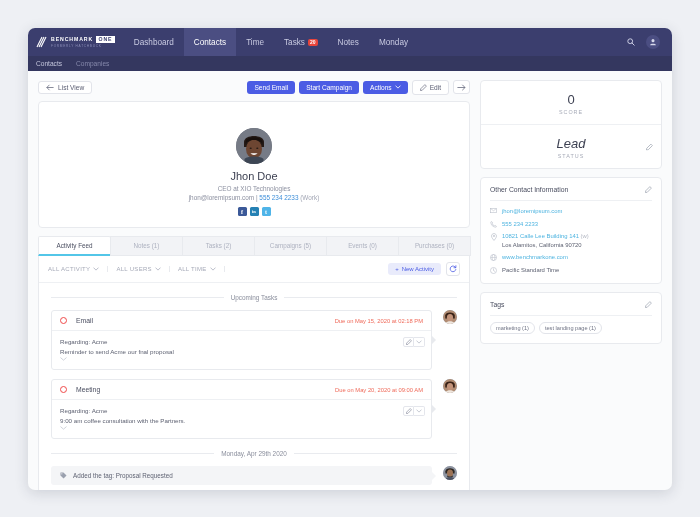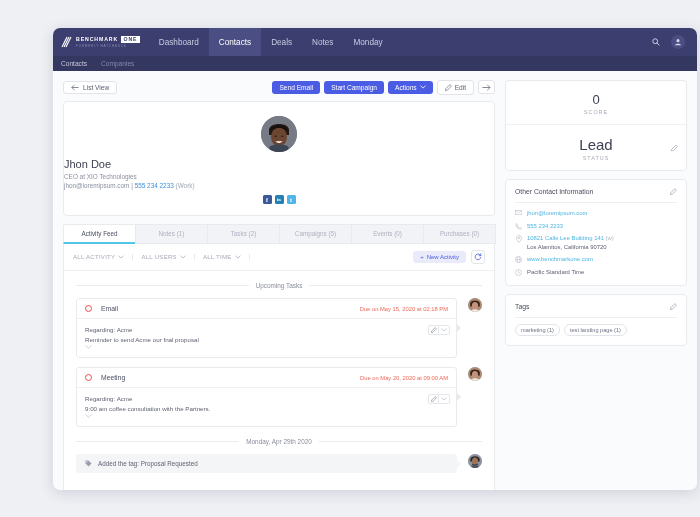--- a/index.html
+++ b/index.html
@@ -10,21 +10,20 @@
     overflow: hidden;
   }
   .app {
     position: absolute;
     left: 28px; top: 28px;
     width: 644px; height: 462px;
     background: #fafbfc;
     border-radius: 7px;
     overflow: hidden;
     box-shadow: 0 3px 14px rgba(40,45,70,0.16);
-    margin-left: 25px;
   }
 
   
   .navbar {
     height: 28px;
     background: #3b3e6e;
     display: flex;
     align-items: stretch;
     position: relative;
   }
@@ -129,22 +128,22 @@
   }
 
   .card {
     background: #fff;
     border: 1px solid #e8eaee;
     border-radius: 4px;
   }
 
   
   .profile-card {
-    padding: 14px 0 11px;
-    text-align: left;
+    padding: 26px 0 11px;
+    text-align: center;
     position: relative;
   }
   .avatar-big {
     width: 36px; height: 36px; border-radius: 50%;
     margin: 0 auto 6px;
     background: #6f7480;
     overflow: hidden;
     position: relative;
   }
   .profile-name { font-size: 11px; color: #3d4152; margin-bottom: 3px; }
@@ -294,21 +293,21 @@
 
   
   .score-card { text-align: center; padding: 11px 0 9px; }
   .score-val { font-size: 13px; color: #3d4152; }
   .score-label { font-size: 5.4px; color: #a7abb8; letter-spacing: 1px; margin-top: 2px; }
   .status-row {
     border-top: 1px solid #eef0f3;
     text-align: center; padding: 11px 0 9px;
     position: relative;
   }
-  .status-val { font-size: 15px; color: #3d4152; }
+  .status-val { font-size: 13px; color: #3d4152; font-style: italic; }
   .status-label { font-size: 5.4px; color: #a7abb8; letter-spacing: 1px; margin-top: 2px; }
   .edit-pencil {
     position: absolute; right: 8px; top: 50%;
     transform: translateY(-50%);
     color: #9aa0ae; cursor: pointer;
   }
 
   .side-card { margin-top: 8px; padding: 8px 9px 9px; }
   .side-head {
     display: flex; align-items: center;
@@ -362,21 +361,25 @@
     </div>
 
     <div class="nav-items">
       <div class="nav-item">
         <span>Dashboard</span>
       </div>
       <div class="nav-item active">
         <span>Contacts</span>
       </div>
       <div class="nav-item">
-        <span>Deals</span>
+        <span>Time</span>
+      </div>
+      <div class="nav-item">
+        <span>Tasks</span>
+        <span class="nav-badge">20</span>
       </div>
       <div class="nav-item">
         <span>Notes</span>
       </div>
       <div class="nav-item">
         <span>Monday</span>
       </div>
     </div>
 
     <div class="nav-right">

